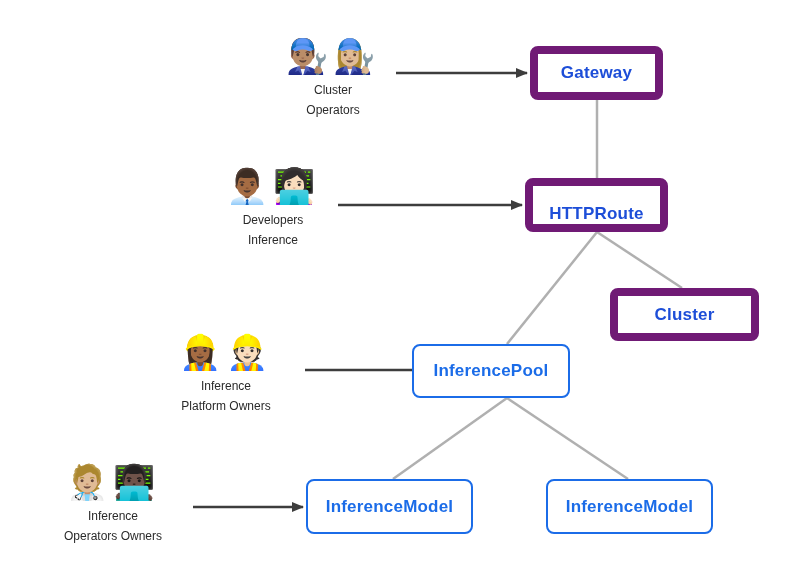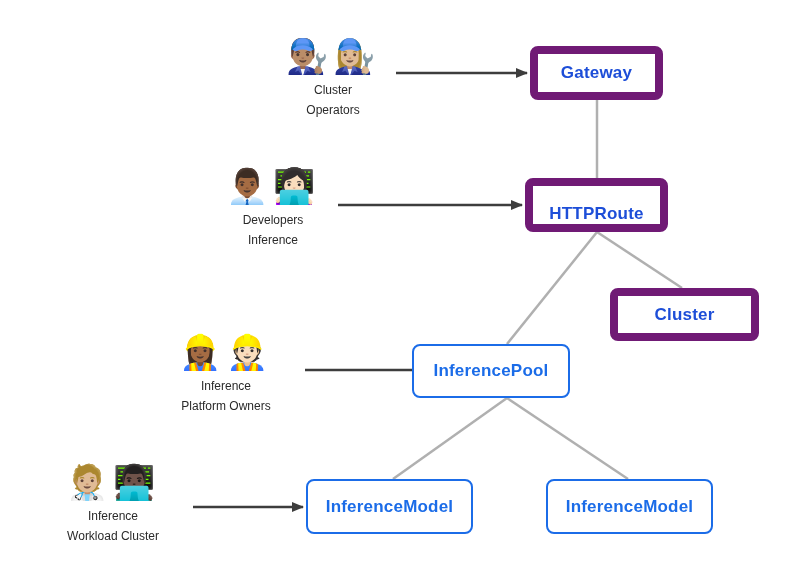--- a/index.html
+++ b/index.html
@@ -111,21 +111,21 @@
     <div class="caption">
       <div>Inference</div>
       <div>Platform Owners</div>
     </div>
   </div>
 
   <div class="persona persona-inference-workload-owners">
     <div class="emojis">🧑🏼‍⚕️👨🏿‍💻</div>
     <div class="caption">
       <div>Inference</div>
-      <div>Workload Cluster</div>
+      <div>Operators Owners</div>
     </div>
   </div>
 
   <div class="node dark node-gateway">
     <span>Gateway</span>
   </div>
 
   <div class="node dark node-httproute">
     <span>HTTPRoute</span>
   </div>

